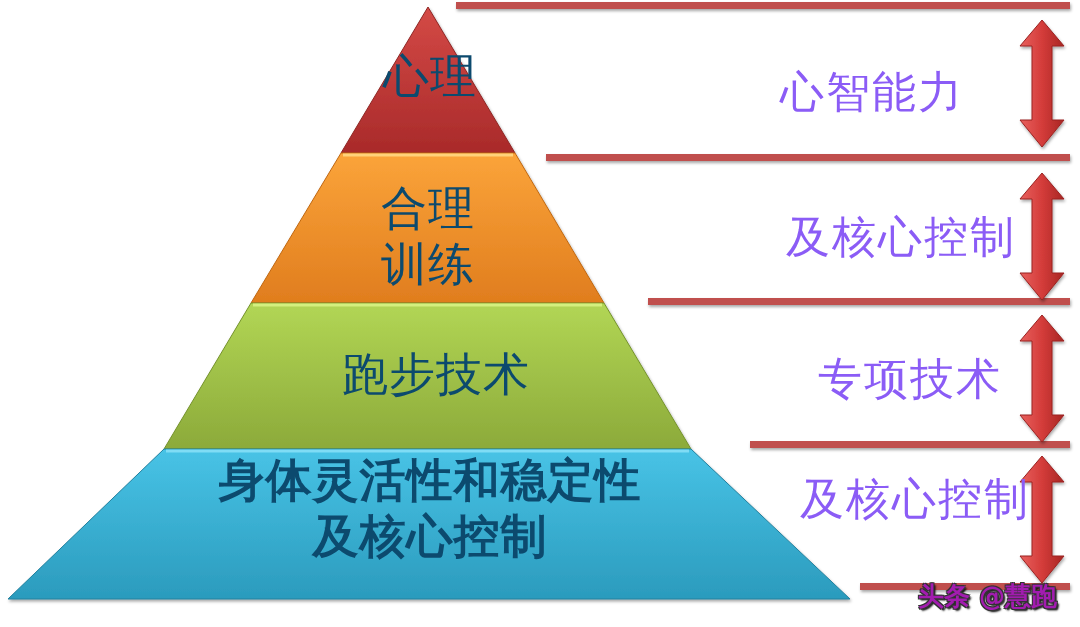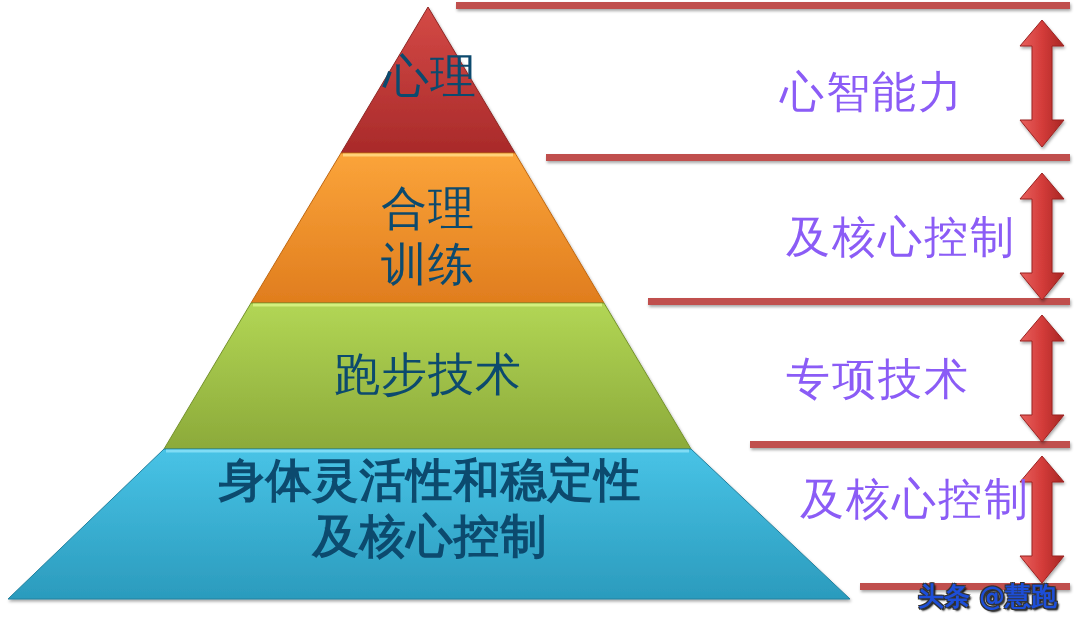--- a/index.html
+++ b/index.html
@@ -2,21 +2,21 @@
 <html><head>
   <meta charset="utf-8">
   <style>
     html, body { margin: 0; padding: 0; background: #ffffff; }
     body { width: 1080px; height: 627px; position: relative; overflow: hidden;
            font-family: "DejaVu Sans", "Liberation Sans", sans-serif; }
     #pyramid-svg { position: absolute; left: 0; top: 0; }
     .layer-label { position: absolute; text-align: center; color: #0c4a6e; line-height: 1.22;
                    font-size: 46px; letter-spacing: 1px; white-space: pre-line; }
     .side-label { position: absolute; color: #8b5cf6; font-size: 44px; letter-spacing: 2px; white-space: nowrap; }
-    .watermark { position: absolute; left: 918px; top: 579px; font-size: 26px; color: #1d4ed8;
+    .watermark { position: absolute; left: 918px; top: 579px; font-size: 26px; color: #a21caf;
                  text-shadow: 1px 1px 0 #333, -1px -1px 0 #333, 1px -1px 0 #333, -1px 1px 0 #333, 2px 2px 2px #000;
                  font-weight: bold; white-space: nowrap; }
   </style>
 </head>
 <body>
 
 <svg id="pyramid-svg" width="1080" height="627" viewBox="0 0 1080 627">
   <defs>
     <linearGradient id="g0" x1="0" y1="0" x2="0" y2="1">
         <stop offset="0" stop-color="#d44a46"></stop>
@@ -70,22 +70,22 @@
     <use href="#arrow" x="1020" y="20"></use>
     <use href="#arrow" x="1020" y="173" transform="translate(0,0)"></use>
     <use href="#arrow" x="1020" y="315"></use>
     <use href="#arrow" x="1020" y="456"></use>
   </g>
 </svg>
 
 <div class="layer-label" style="left:330px; top:48px; width:200px;">心理</div>
 <div class="layer-label" style="left:328px; top:180px; width:200px;">合理
 训练</div>
-<div class="layer-label" style="left:228px; top:346px; width:400px;">跑步技术</div>
+<div class="layer-label" style="left:236px; top:346px; width:400px;">跑步技术</div>
 <div class="layer-label" style="left:160px; top:452px; width:540px;font-weight:bold;">身体灵活性和稳定性
 及核心控制</div>
 
 <div class="side-label" style="left:780px; top:63px;">心智能力</div>
 <div class="side-label" style="left:786px; top:208px;">及核心控制</div>
-<div class="side-label" style="left:786px; top:350px;">专项技术</div>
+<div class="side-label" style="left:818px; top:350px;">专项技术</div>
 <div class="side-label" style="left:800px; top:470px;">及核心控制</div>
 
 <div class="watermark">头条 @慧跑</div>
 
 </body></html>

